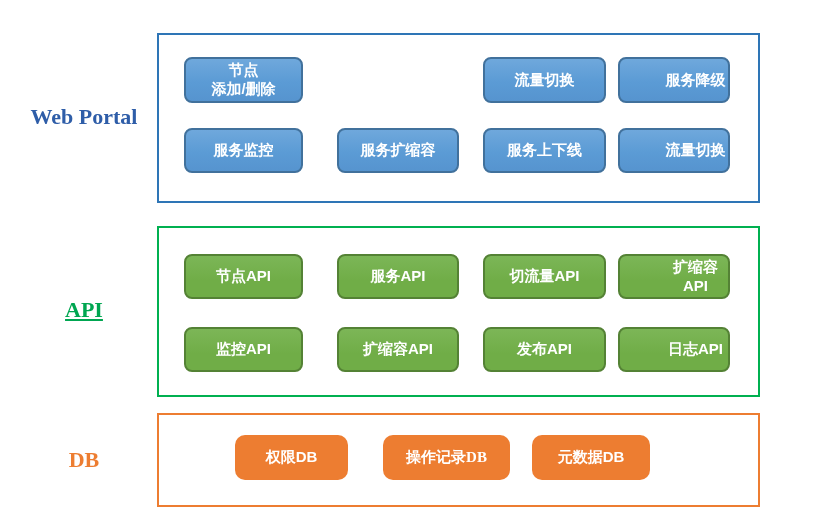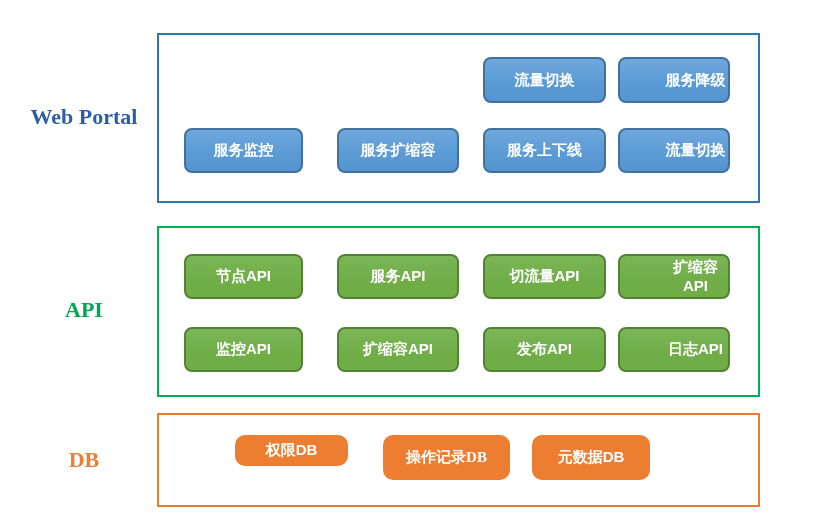--- a/index.html
+++ b/index.html
@@ -15,21 +15,21 @@
     position: absolute;
     left: 18px;
     width: 132px;
     text-align: center;
     font-family: "Liberation Serif", serif;
     font-weight: bold;
     font-size: 22px;
     line-height: 20px;
   }
   .label-portal { top: 107px; color: #2E5DA8; }
-  .label-api    { top: 300px; color: #00A651; }
+  .label-api    { top: 300px; color: #00A651; text-decoration: underline; }
   .label-db     { top: 450px; color: #ED7D31; }
 
   .panel {
     position: absolute;
     left: 157px;
     width: 603px;
     box-sizing: border-box;
     background: #ffffff;
   }
   .panel-portal { top: 33px;  height: 170px; border: 2px solid #2E75B6; }
@@ -70,32 +70,34 @@
   .c3 { left: 324px; width: 123px; }
   .c4 { left: 459px; width: 112px; padding-left: 43px; }
 
   
   .panel-portal .r1 { top: 22px; height: 46px; }
   .panel-portal .r2 { top: 93px; height: 45px; }
   .panel-api .r1    { top: 26px; height: 45px; }
   .panel-api .r2    { top: 99px; height: 45px; text-align: center; }
 
   
-  .db1 { left: 76px;  width: 113px; top: 20px; height: 31px; text-align: right; }
+  .db1 { left: 76px;  width: 113px; top: 20px; height: 45px; text-align: right; }
   .db2 { left: 224px; width: 127px; top: 20px; height: 45px; font-family: Liberation Serif, serif; }
   .db3 { left: 373px; width: 118px; top: 20px; height: 45px; }
 </style>
 </head>
 <body>
 
 <div class="canvas">
 
   <div class="tier-label label-portal">Web Portal</div>
 
   <div class="panel panel-portal">
+    <div class="node blue r1 c1">节点
+添加/删除</div>
     <div class="node blue r1 c3">流量切换</div>
     <div class="node blue r1 c4">服务降级</div>
     <div class="node blue r2 c1">服务监控</div>
     <div class="node blue r2 c2">服务扩缩容</div>
     <div class="node blue r2 c3">服务上下线</div>
     <div class="node blue r2 c4">流量切换</div>
   </div>
 
   <div class="tier-label label-api">API</div>
 

